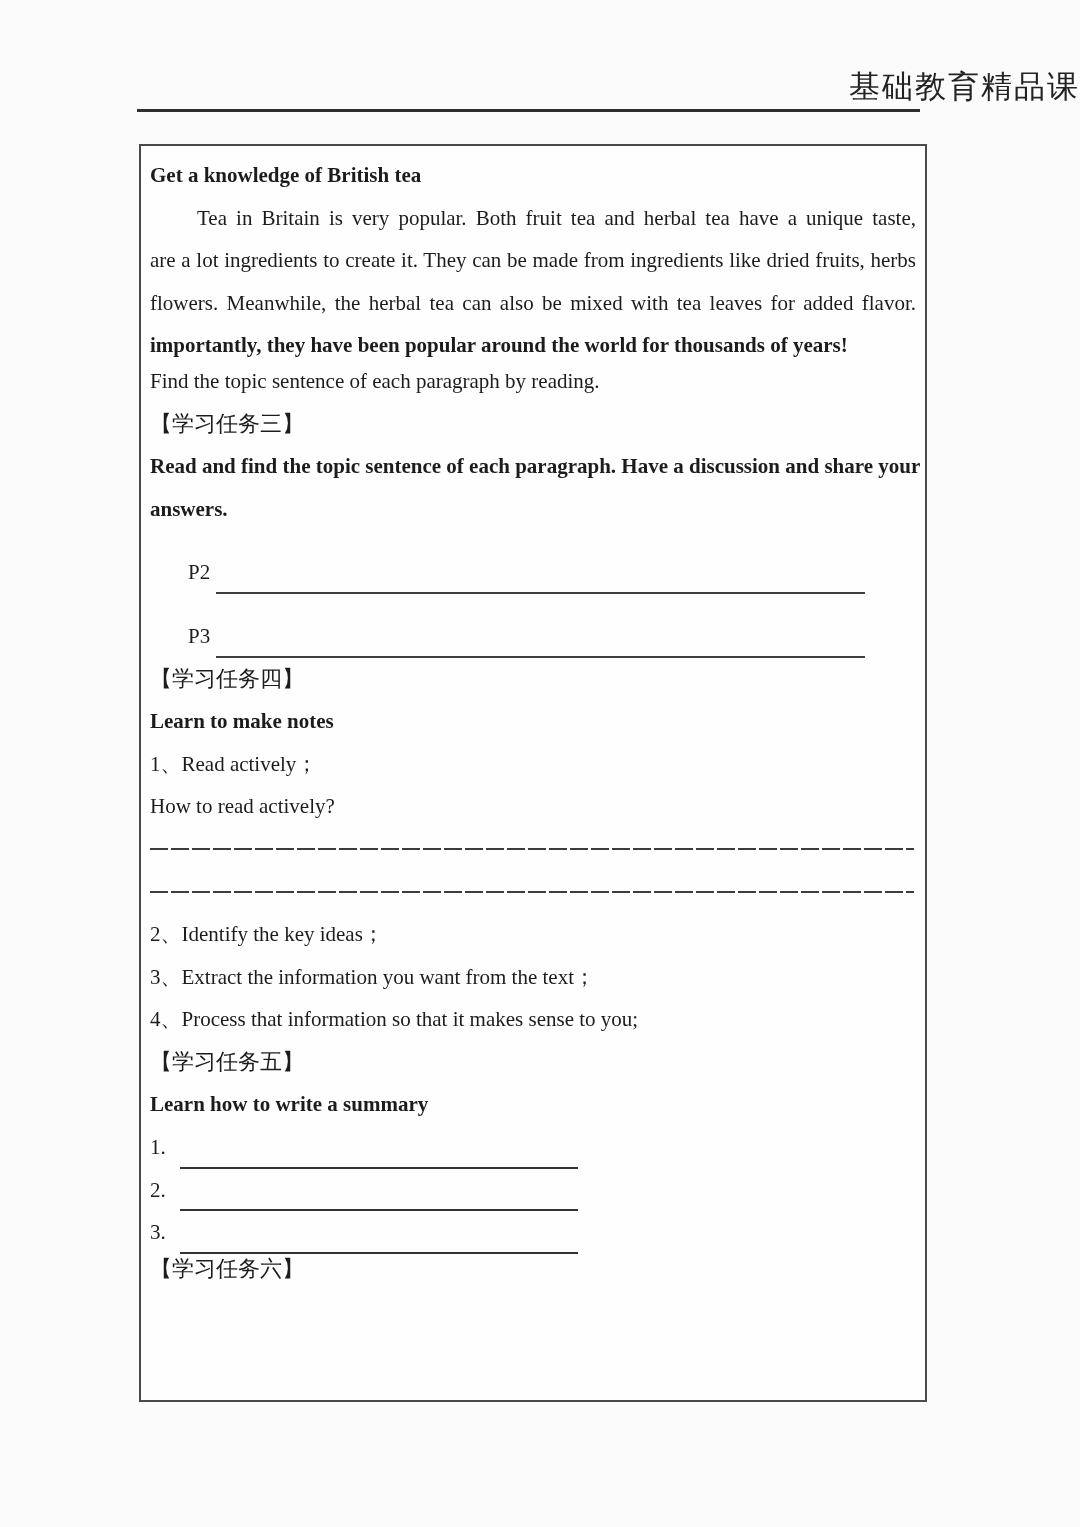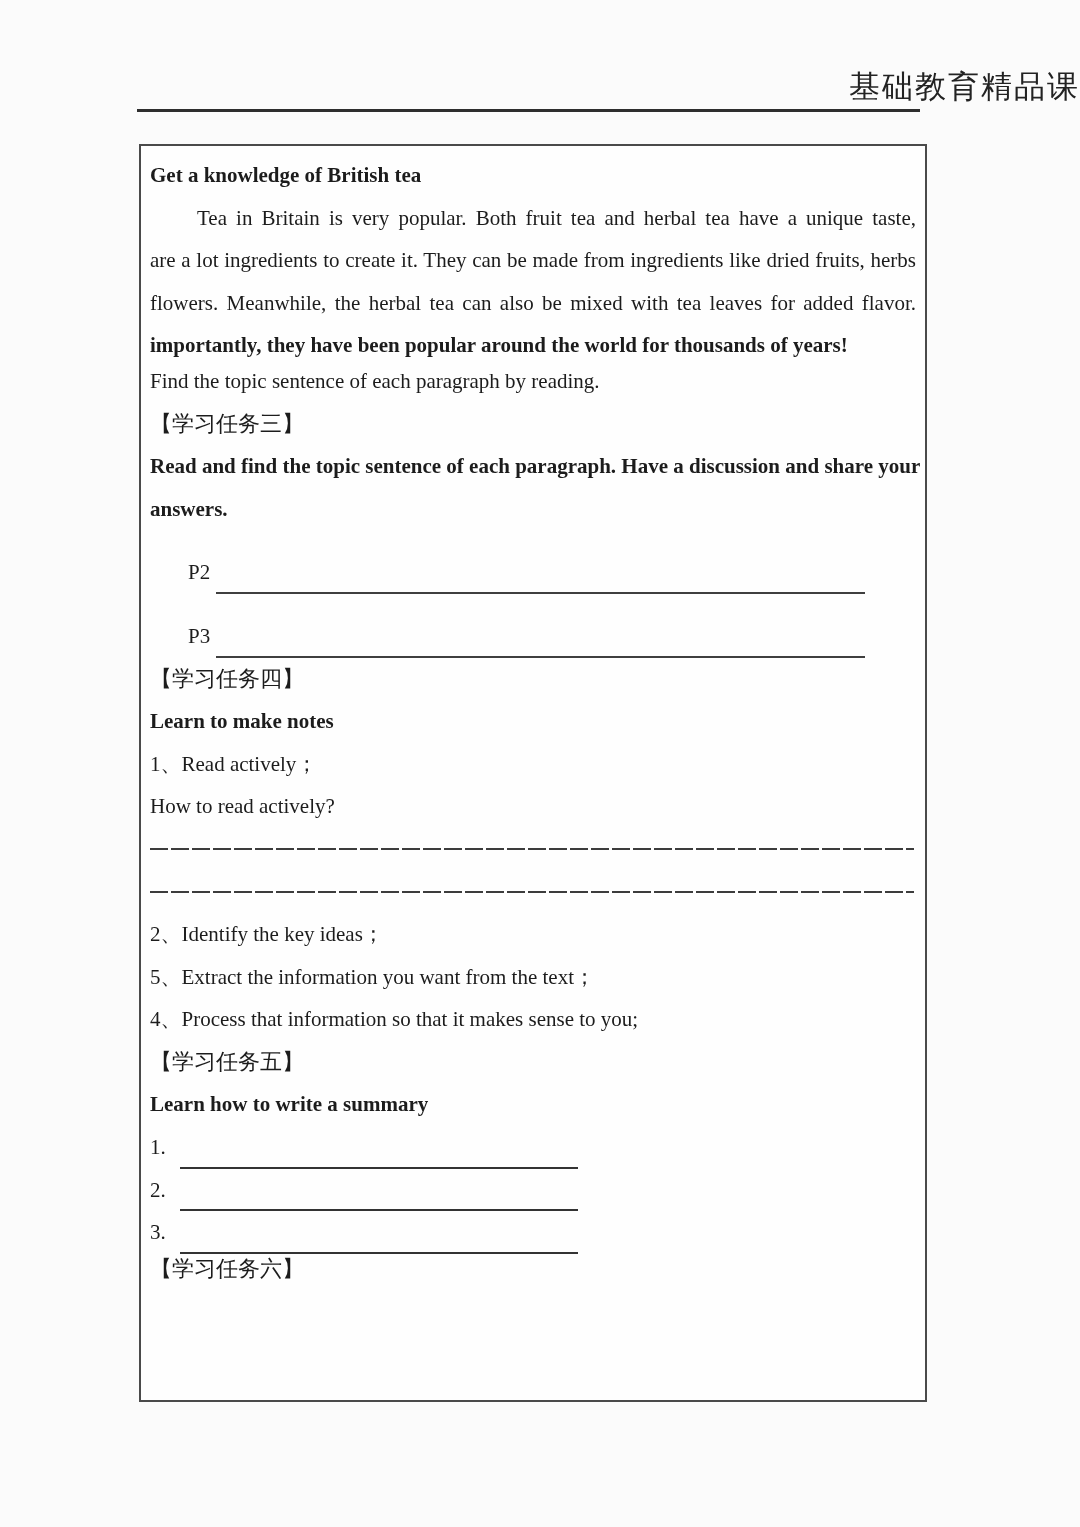--- a/index.html
+++ b/index.html
@@ -125,21 +125,21 @@
     <div class="line">How to read actively?</div>
 
     <div class="line dashed-row">
       <div class="dash-bar"></div>
     </div>
     <div class="line dashed-row">
       <div class="dash-bar"></div>
     </div>
 
     <div class="line">2、Identify the key ideas；</div>
-    <div class="line">5、Extract the information you want from the text；</div>
+    <div class="line">3、Extract the information you want from the text；</div>
     <div class="line">4、Process that information so that it makes sense to you;</div>
 
     <div class="line marker-line">【学习任务五】</div>
     <div class="line bold">Learn how to write a summary</div>
 
     <div class="line s-row">
       <span class="s-label">1.</span>
       <span class="s-blank"></span>
     </div>
     <div class="line s-row">

